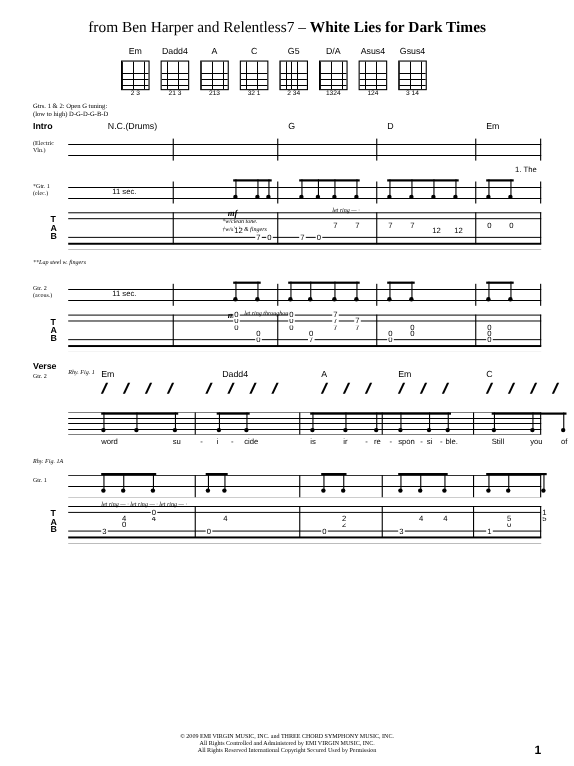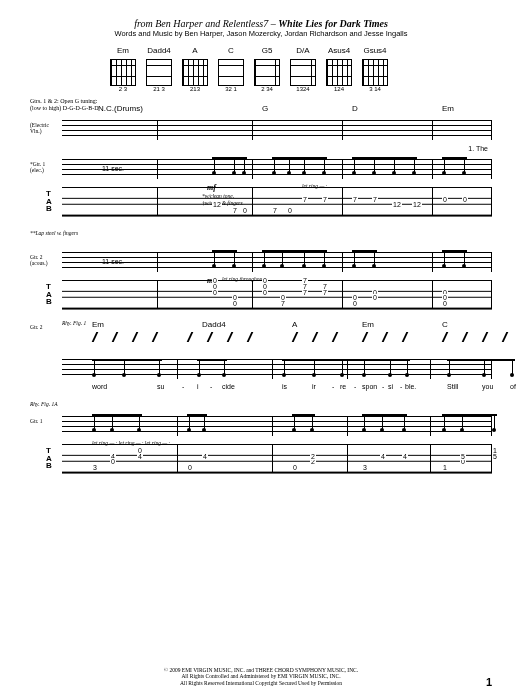--- a/index.html
+++ b/index.html
@@ -6,21 +6,21 @@
   body {
     width: 522px;
     height: 696px;
     background: #fff;
     font-family: Georgia, 'Times New Roman', serif;
     color: #000;
     padding: 18px 30px 10px 30px;
     position: relative;
   }
   .header { text-align: center; margin-bottom: 4px; }
-  .album-line { font-size: 10px; font-style: italic; }
+  .album-line { font-size: 14px; }
   .album-strong { font-weight: bold; }
   .title { font-size: 22px; font-weight: bold; font-family: Arial, sans-serif; margin: 2px 0 1px 0; }
   .credits { font-size: 7.5px; font-family: Arial, sans-serif; }
   .chord-row { display: flex; gap: 10px; margin: 8px 0 6px 80px; }
   .chord-dg { display: flex; flex-direction: column; align-items: center; }
   .chord-nm { font-size: 8px; margin-bottom: 1px; font-family: Arial, sans-serif; }
   .chord-grid { width: 26px; height: 30px; position: relative; }
   .chord-grid::before {
     content: ''; position: absolute; inset: 3px 0 0 0;
     background-image:
@@ -68,21 +68,20 @@
   .verse-block { margin-top: 8px; }
 </style>
 </head>
 <body>
 
 <div class="header">
   <div class="album-line">
     <span>from Ben Harper and Relentless7 –</span>
     <span class="album-strong">White Lies for Dark Times</span>
   </div>
-  <div class="credits">Words and Music by Ben Harper, Jason Mozercky, Jordan Richardson and Jesse Ingalls</div>
 </div>
 
 <div class="chord-row" id="chord-row">
     <div class="chord-dg">
       <div class="chord-nm">Em</div>
       <div class="chord-grid"></div>
       <div class="chord-ft">2 3</div>
     </div>
     <div class="chord-dg">
       <div class="chord-nm">Dadd4</div>
@@ -120,20 +119,21 @@
       <div class="chord-ft">3  14</div>
     </div>
   </div>
 
 <div class="tuning-note">
   <div>Gtrs. 1 &amp; 2: Open G tuning:</div>
   <div>(low to high) D-G-D-G-B-D</div>
 </div>
 
 <div class="intro-block">
+  <div class="section-label">Intro</div>
 
   <div class="staff-block">
     <div class="staff">
       <div class="staff-left-label">(Electric Vln.)</div>
       <div class="staff-lines"></div>
       <div id="s1chords">
           <span class="chord-sym" style="left: 36px;">N.C.</span>
           <span class="chord-sym" style="left: 52px;">(Drums)</span>
           <span class="chord-sym" style="left: 200px;">G</span>
           <span class="chord-sym" style="left: 290px;">D</span>
@@ -307,20 +307,21 @@
       <div class="barline" style="left:95px;top:0;bottom:5px"></div>
       <div class="barline" style="left:190px;top:0;bottom:5px"></div>
       <div class="barline" style="left:280px;top:0;bottom:5px"></div>
       <div class="barline" style="left:370px;top:0;bottom:5px"></div>
       <div class="barline" style="right:0;top:0;bottom:5px"></div>
     </div>
   </div>
 </div>
 
 <div class="verse-block">
+  <div class="section-label">Verse</div>
 
   <div class="staff-block">
     <div class="staff" style="height:24px">
       <div class="staff-left-label" style="top:2px">Gtr. 2</div>
       <div id="vchords">
           <span class="chord-sym" style="left: 30px; top: -2px;">Em</span>
           <span class="chord-sym" style="left: 140px; top: -2px;">Dadd4</span>
           <span class="chord-sym" style="left: 230px; top: -2px;">A</span>
           <span class="chord-sym" style="left: 300px; top: -2px;">Em</span>
           <span class="chord-sym" style="left: 380px; top: -2px;">C</span>

